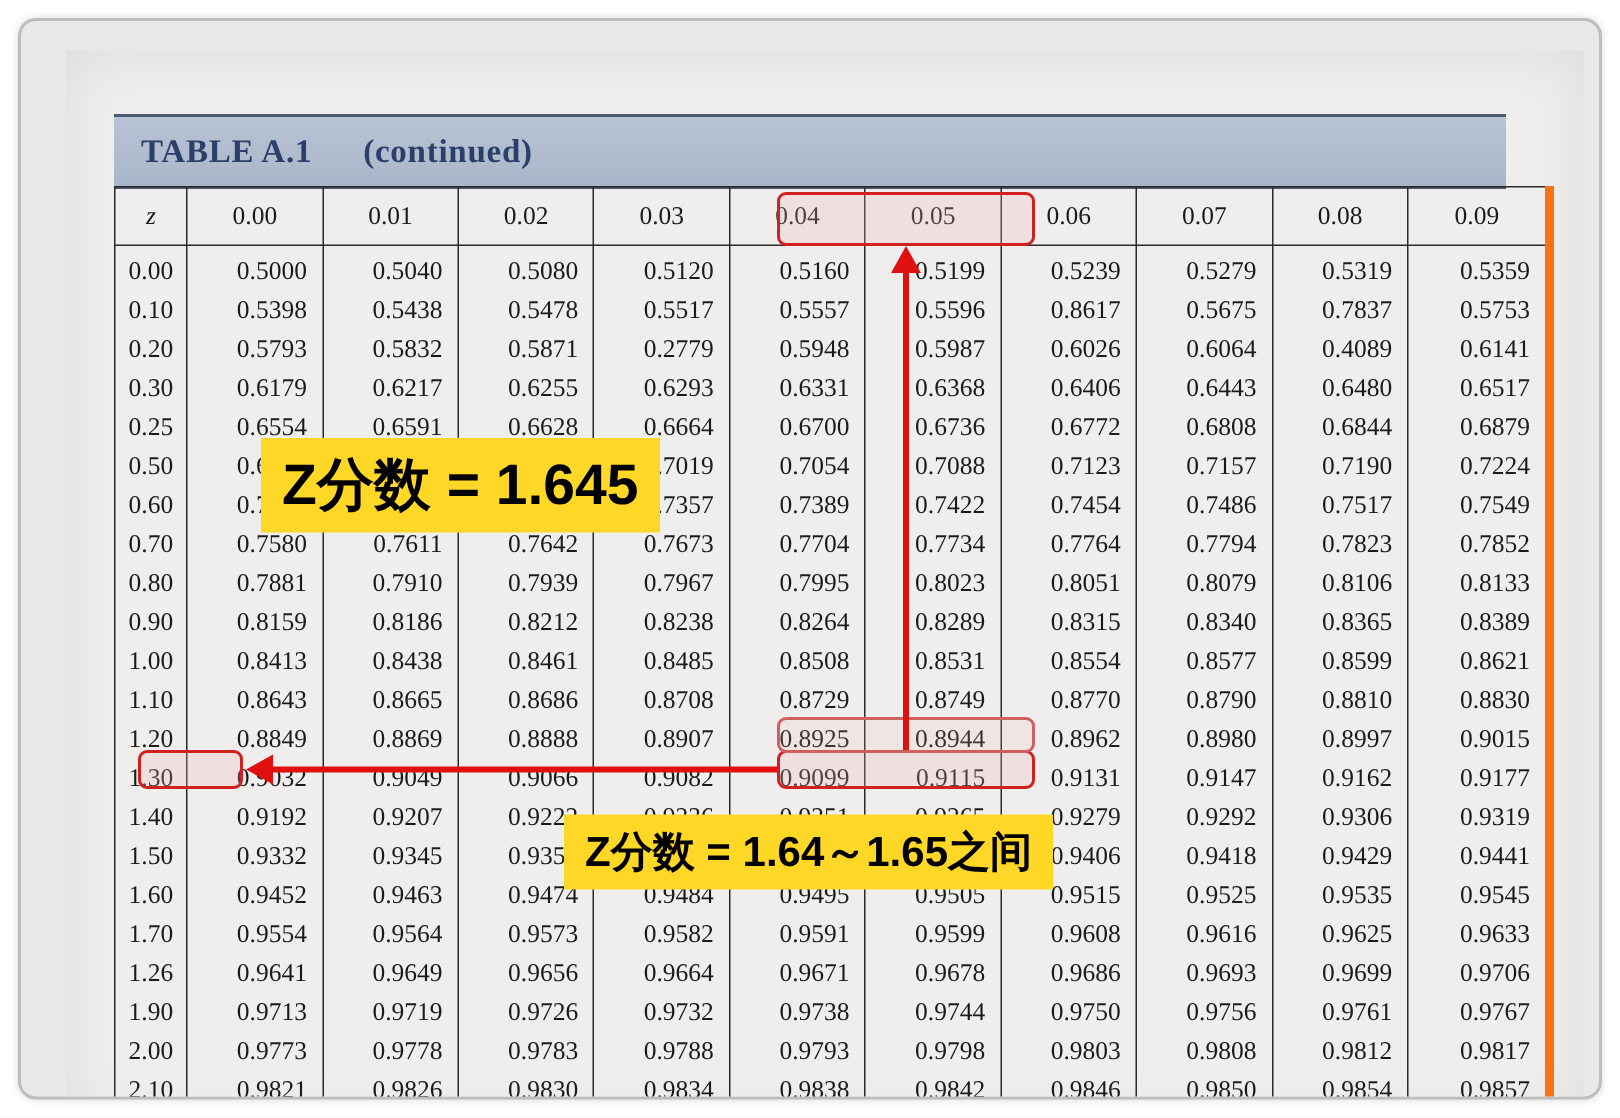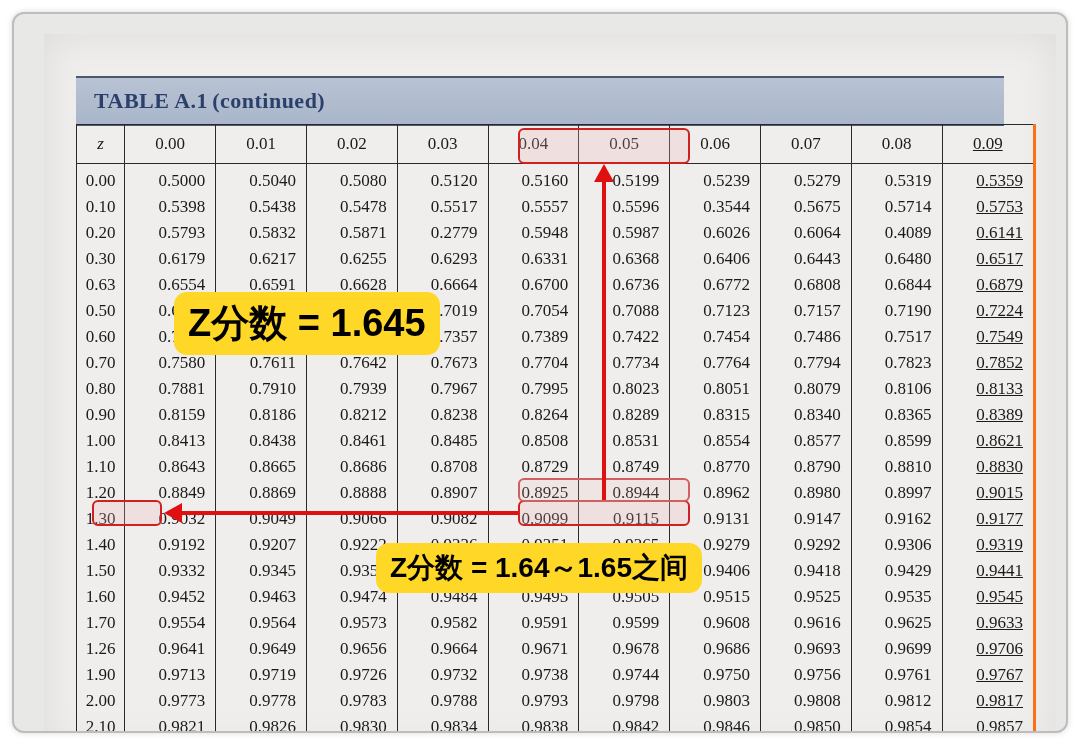--- a/index.html
+++ b/index.html
@@ -41,21 +41,21 @@
     border-top: 2px solid #4b5a73;
     border-bottom: 2px solid #4b5a73;
     display: flex;
     align-items: center;
     padding-left: 18px;
     color: #2a3f6a;
     font-weight: bold;
     font-size: 22px;
     letter-spacing: .5px;
   }
-  .title .cont { color: #2a3f6a; margin-left: 4px; }
+  .title .cont { color: #2a3f6a; margin-left: 34px; }
   .table-wrap {
     position: absolute;
     left: 62px;
     right: 30px;
     top: 110px;
   }
   table.ztab {
     border-collapse: collapse;
     width: 100%;
     color: #1a1a1a;
@@ -77,21 +77,21 @@
     padding: 8px 0;
     font-style: normal;
   }
   table.ztab thead th.zcol {
     font-style: italic;
   }
   table.ztab tbody td.zcol {
     text-align: center;
     padding-right: 0;
   }
-  table.ztab tr td:last-child, table.ztab tr th:last-child { border-right: 3px solid #f97316; text-decoration: underline; }
+  table.ztab tr td:last-child, table.ztab tr th:last-child { border-right: 6px solid #f97316; }
   table.ztab tbody tr:first-child td { padding-top: 6px; }
   .overlay {
     position: absolute;
     left: 0; top: 0; right: 0; bottom: 0;
     pointer-events: none;
   }
   .hl {
     position: absolute;
     border: 2px solid #d02020;
     border-radius: 6px;
@@ -123,21 +123,20 @@
     border-right: 18px solid #e01010;
   }
   .callout {
     position: absolute;
     background: #ffd726;
     color: #000;
     font-family: "Arial Black", "Helvetica Neue", sans-serif;
     font-weight: 900;
     padding: 6px 14px;
     white-space: nowrap;
-    border-radius: 13px;
   }
   .callout.big { font-size: 38px; }
   .callout.mid { font-size: 28px; }
 </style>
 </head>
 <body>
 
 <div class="frame">
   <div class="page"></div>
 
@@ -178,23 +177,23 @@
             <td>0.5359</td>
           </tr>
           <tr>
             <td class="zcol">0.10</td>
             <td>0.5398</td>
             <td>0.5438</td>
             <td>0.5478</td>
             <td>0.5517</td>
             <td>0.5557</td>
             <td>0.5596</td>
-            <td>0.3544</td>
+            <td>0.8617</td>
             <td>0.5675</td>
-            <td>0.5714</td>
+            <td>0.7837</td>
             <td>0.5753</td>
           </tr>
           <tr>
             <td class="zcol">0.20</td>
             <td>0.5793</td>
             <td>0.5832</td>
             <td>0.5871</td>
             <td>0.2779</td>
             <td>0.5948</td>
             <td>0.5987</td>
@@ -210,21 +209,21 @@
             <td>0.6255</td>
             <td>0.6293</td>
             <td>0.6331</td>
             <td>0.6368</td>
             <td>0.6406</td>
             <td>0.6443</td>
             <td>0.6480</td>
             <td>0.6517</td>
           </tr>
           <tr>
-            <td class="zcol">0.63</td>
+            <td class="zcol">0.25</td>
             <td>0.6554</td>
             <td>0.6591</td>
             <td>0.6628</td>
             <td>0.6664</td>
             <td>0.6700</td>
             <td>0.6736</td>
             <td>0.6772</td>
             <td>0.6808</td>
             <td>0.6844</td>
             <td>0.6879</td>

